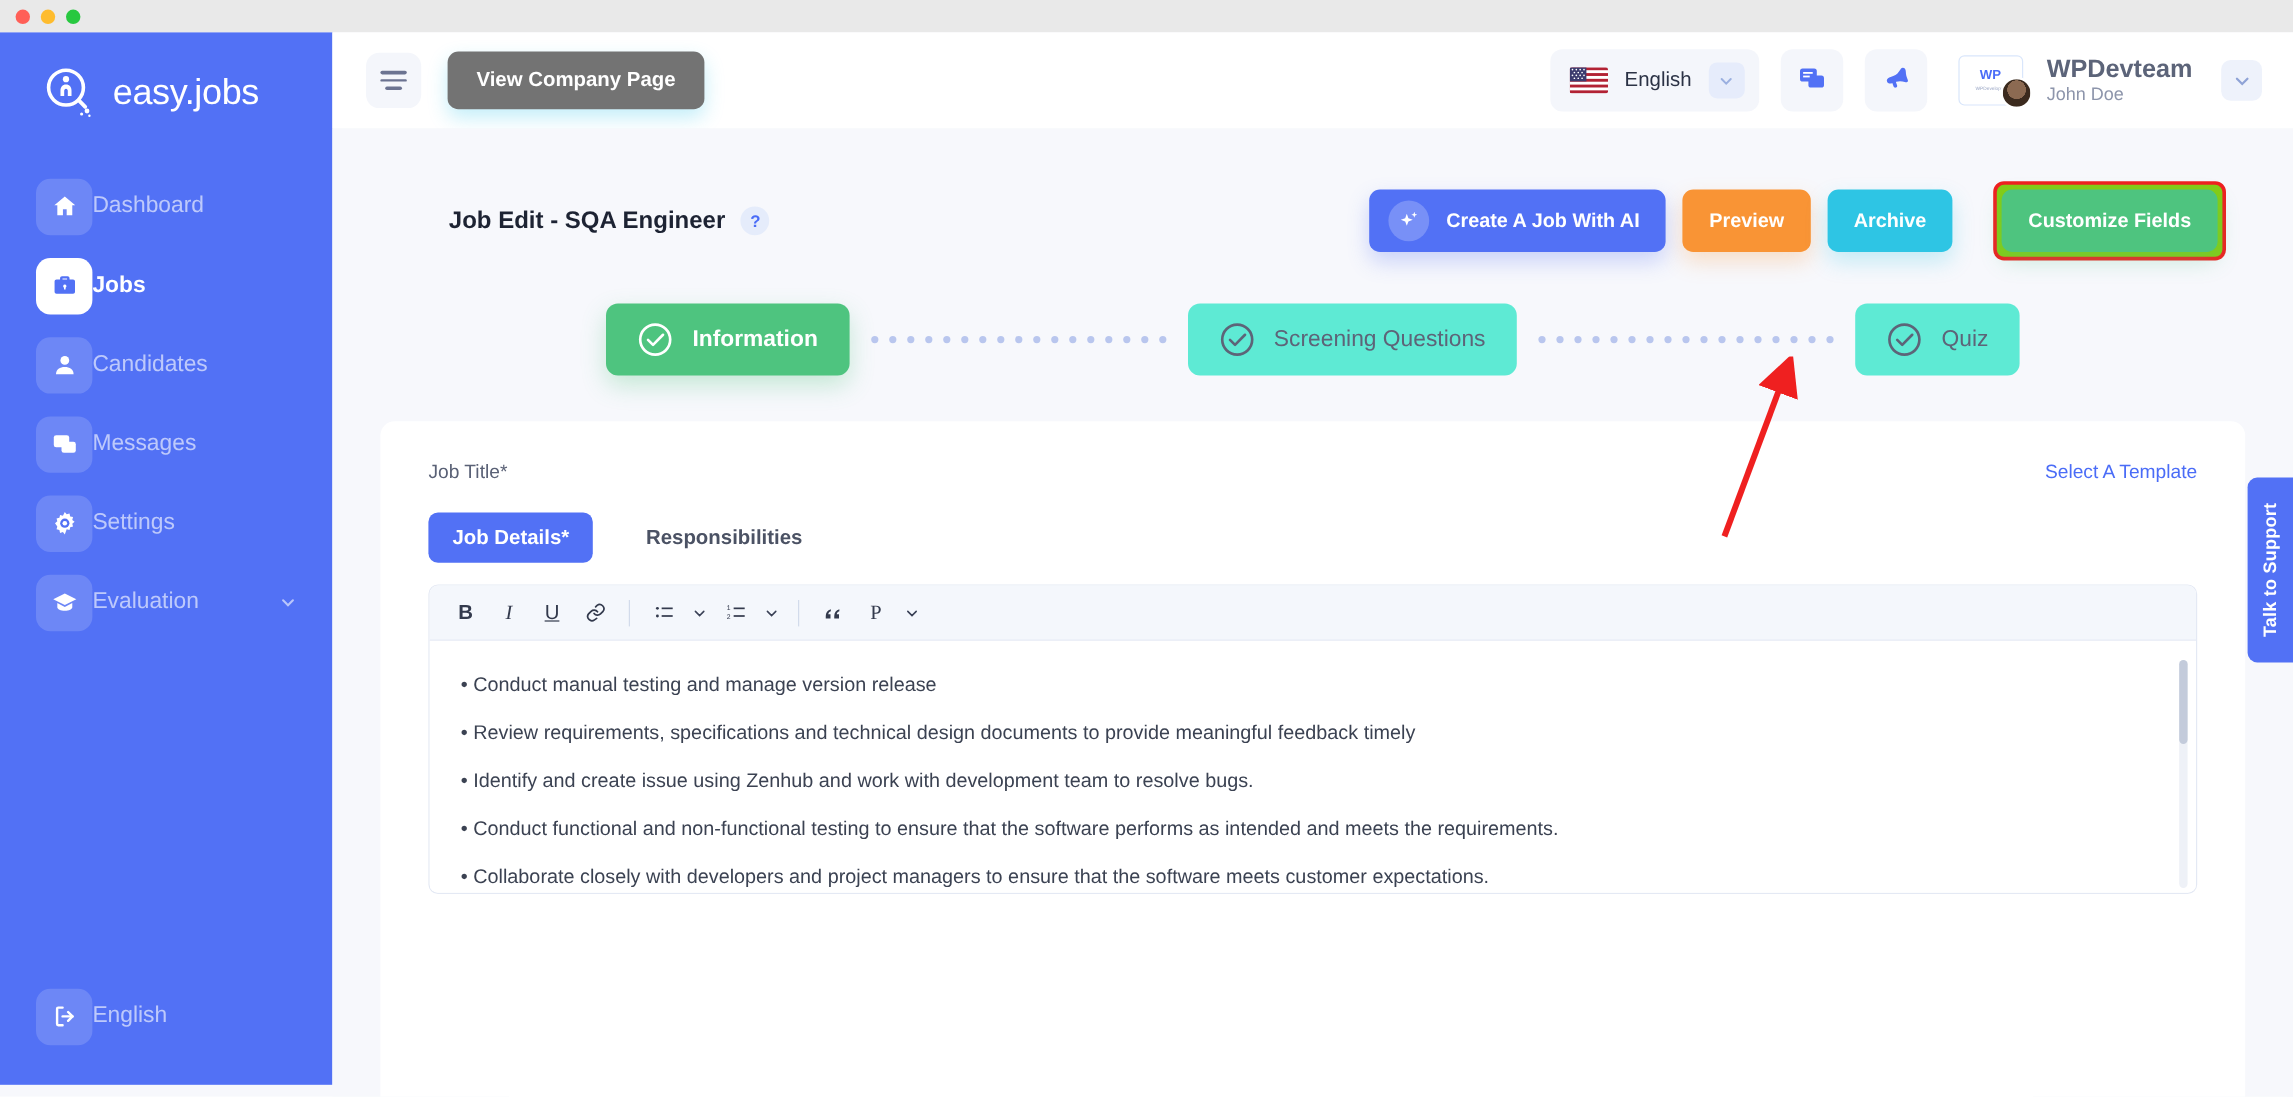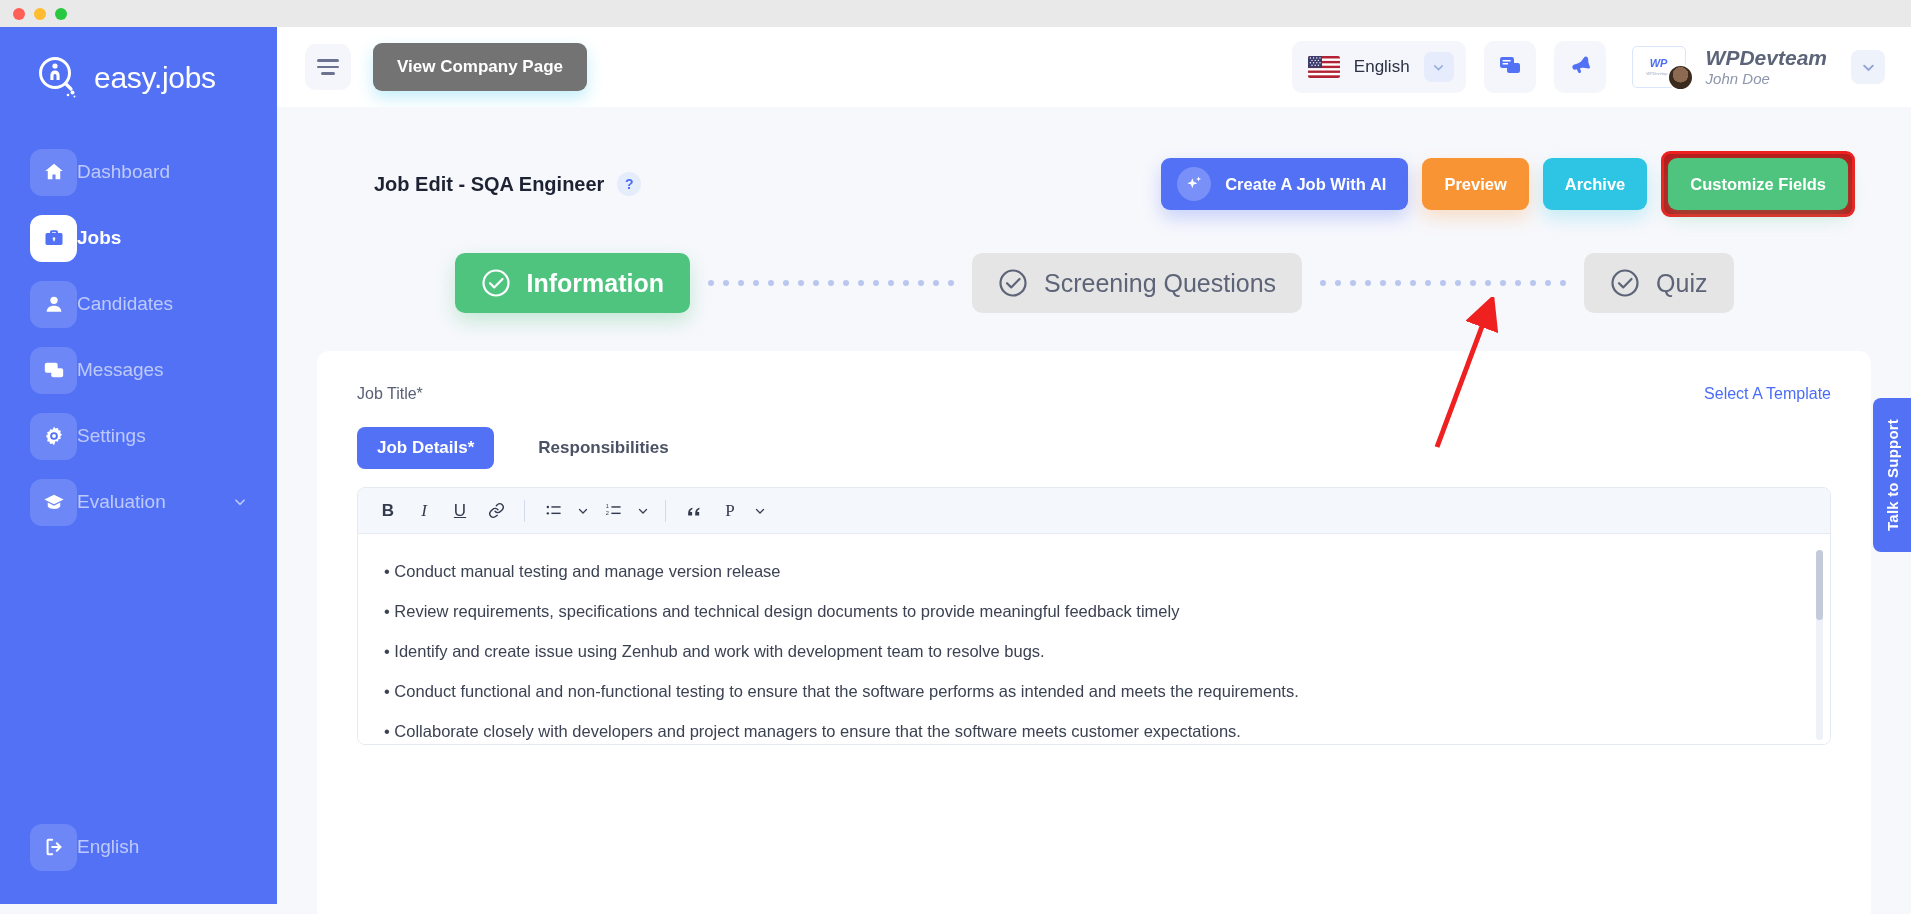--- a/index.html
+++ b/index.html
@@ -83,21 +83,21 @@
     display: flex; align-items: center; justify-content: center;
   }
   .chev-sq svg { width: 13px; height: 13px; color: #9bb0e0; }
 
   .icon-sq {
     width: 52px; height: 52px; border-radius: 10px; background: #f4f6fb;
     display: flex; align-items: center; justify-content: center; cursor: pointer; margin-left: 18px; flex: none;
   }
   .icon-sq svg { width: 24px; height: 24px; }
 
-  .profile { display: flex; align-items: center; gap: 12px; margin-left: 26px; cursor: pointer; font-style: italic; }
+  .profile { display: flex; align-items: center; gap: 12px; margin-left: 26px; cursor: pointer; }
   .avatar-stack { position: relative; width: 62px; height: 48px; flex: none; }
   .avatar-card {
     position: absolute; left: 0; top: 3px; width: 54px; height: 42px;
     background: #ffffff; border: 1px solid #d9e6fb; border-radius: 5px;
     display: flex; flex-direction: column; align-items: center; justify-content: center;
   }
   .avatar-card .wp { font-size: 11px; font-weight: 700; color: #4a6cf7; line-height: 1; }
   .avatar-card .wpsub { font-size: 4px; color: #9aa6c4; margin-top: 2px; }
   .avatar-face {
     position: absolute; right: 0; bottom: 0; width: 27px; height: 27px; border-radius: 50%;
@@ -133,36 +133,36 @@
     box-shadow: 0 8px 18px rgba(82,113,245,0.28);
   }
   .ai-bubble {
     width: 34px; height: 34px; border-radius: 50%; background: rgba(255,255,255,0.22);
     display: flex; align-items: center; justify-content: center;
   }
   .act-preview { background: #f99435; box-shadow: 0 8px 18px rgba(249,148,53,0.26); }
   .act-archive { background: #2ec5e4; box-shadow: 0 8px 18px rgba(46,197,228,0.26); }
   .act-customize { background: #4ec47f; box-shadow: 0 8px 18px rgba(78,196,127,0.26); }
   .hl-ring {
-    border: 3px solid #ef2020; border-radius: 9px; padding: 4px; background: #b91c1c;
+    border: 3px solid #ef2020; border-radius: 9px; padding: 4px; background: #84cc16; margin-left: 20px;
   }
   .hl-ring .act-btn { display: block; }
 
   
   .arrow-anno { position: absolute; left: 1148px; top: 190px; pointer-events: none; }
 
   
   .stepper { display: flex; align-items: center; justify-content: center; margin-top: 36px; padding: 0 40px; }
   .step {
     display: flex; align-items: center; gap: 16px; height: 60px; padding: 0 26px; border-radius: 10px;
-    background: #e5e5e5; cursor: pointer;
+    background: #5eead4; cursor: pointer;
   }
   .step.active { background: #4ec47f; box-shadow: 0 8px 20px rgba(78,196,127,0.30); }
   .step-check { width: 30px; height: 30px; flex: none; }
-  .step-label { font-size: 25px; color: #5d6478; font-weight: 500; }
+  .step-label { font-size: 19px; color: #5d6478; font-weight: 500; }
   .step.active .step-label { color: #ffffff; font-weight: 600; }
   .dots { display: flex; align-items: center; gap: 9px; padding: 0 18px; }
   .dots i { width: 6px; height: 6px; border-radius: 50%; background: #b9c6ee; display: block; }
 
   
   .card {
     margin: 38px 40px 0 40px; background: #ffffff; border-radius: 12px;
     padding: 34px 40px 0 40px; height: 600px; overflow: hidden;
   }
   .field-row { display: flex; align-items: center; }

